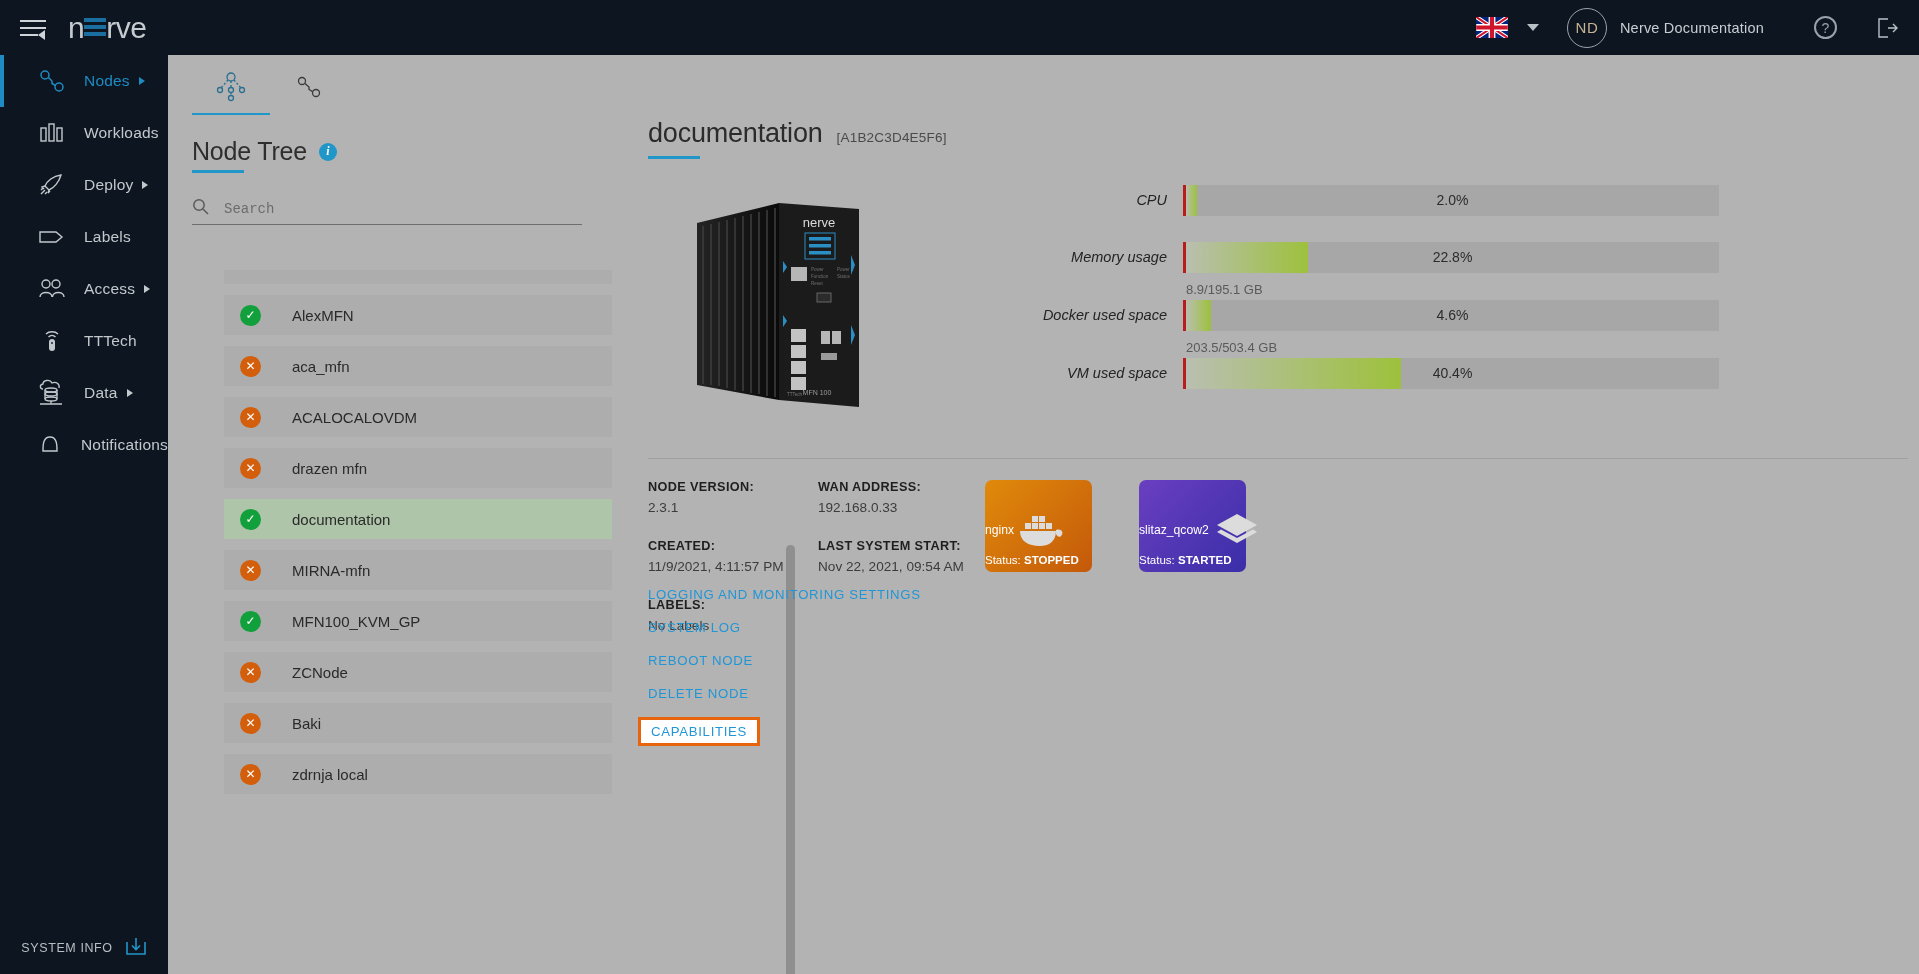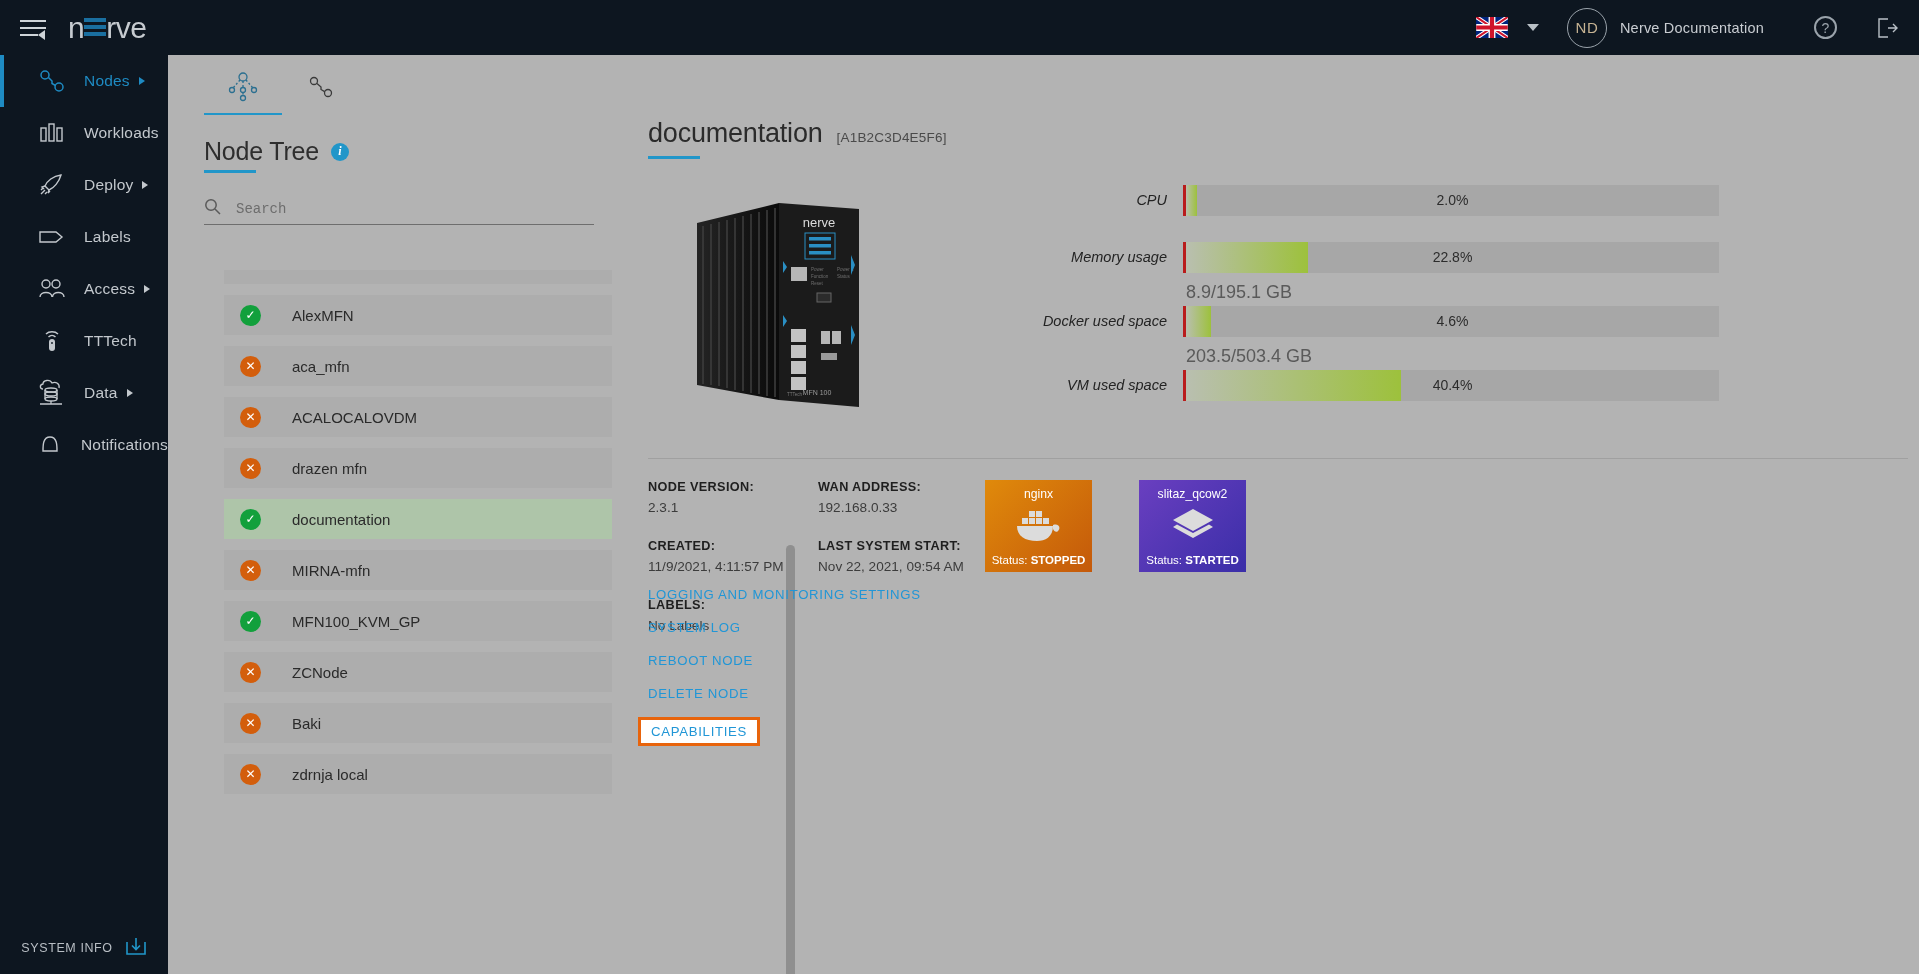--- a/index.html
+++ b/index.html
@@ -66,21 +66,21 @@
   .navitem .lbl { margin-left:14px; }
   .navitem .chev { margin-left:9px; width:0;height:0;
     border-top:4.5px solid transparent;border-bottom:4.5px solid transparent;border-left:6px solid currentColor;}
   .sysinfo {
     position:absolute; bottom:14px; left:0; width:168px;
     display:flex; align-items:center; justify-content:center; gap:12px; cursor:pointer;
   }
   .sysinfo .t { color:#b8bec4; font-size:12.5px; letter-spacing:0.6px;}
 
   
-  .treepane { position:absolute; left:168px; top:55px; width:470px; height:919px; background:#b3b3b3;padding-left:12px;}
+  .treepane { position:absolute; left:168px; top:55px; width:470px; height:919px; background:#b3b3b3;}
   .tabs { display:flex; padding-left:24px; padding-top:8px; }
   .tab { width:78px; height:52px; display:flex;align-items:center;justify-content:center;
     position:relative; cursor:pointer; }
   .tab.sel:after { content:""; position:absolute; bottom:0; left:0; width:78px; height:2px; background:#2196c9;}
   .treetitle { margin:22px 0 0 24px; display:flex; align-items:center; position:relative; }
   .treetitle .tt { font-size:25px; color:#2e2e2e; font-weight:400; letter-spacing:-0.2px;}
   .treetitle .ul { position:absolute; left:0; bottom:-7px; width:52px; height:3px; background:#2196c9;}
   .infodot { width:18px;height:18px;border-radius:50%;background:#2196c9;color:#fff;font-size:12px;
     display:flex;align-items:center;justify-content:center;margin-left:12px;cursor:pointer;
     font-family:"Liberation Serif",serif; font-style:italic; font-weight:bold;}
@@ -116,36 +116,36 @@
 
   
   .metrics { position:absolute; left:330px; top:130px; width:800px;}
   .mrow { display:flex; align-items:center; position:relative; }
   .mlabel { width:215px; text-align:right; font-size:14.5px; color:#232323; padding-right:16px; line-height:1.35;font-style:italic;}
   .bar { width:536px; height:31px; background:#a7a7a7; border-left:3px solid #b91c1c; position:relative;}
   .fill { position:absolute; left:0; top:0; height:100%;
      background:linear-gradient(to right,#b9bfb0,#9dc13c); }
   .pct { position:absolute; width:100%; text-align:center; top:0; line-height:31px;
      font-size:14px; color:#2c2c2c;}
-  .sub { font-size:18px; color:#5a5a5a; margin:9px 0 3px 218px;}
+  .sub { font-size:13px; color:#5a5a5a; margin:9px 0 3px 218px;}
 
   .hsep { position:absolute; left:10px; top:403px; width:1260px; height:1px; background:#a0a0a0;}
 
   
   .info { position:absolute; left:10px; top:425px; font-size:13.3px; }
   .ilabel { font-weight:bold; color:#1f1f1f; letter-spacing:0.35px; font-size:12.7px;}
   .ivalue { color:#3c3c3c; margin-top:6px; font-size:13.6px;}
   .ic1 { position:absolute; left:0; top:0; width:170px;}
   .ic2 { position:absolute; left:170px; top:0; width:190px;}
   .iblk { margin-bottom:24px; }
 
   
   .cards { position:absolute; left:337px; top:0px; display:flex; gap:47px;}
-  .card { width:107px; height:92px; border-radius:0; position:relative; cursor:pointer;
-    display:flex; flex-direction:column; align-items:center; padding-top:7px; }
+  .card { width:107px; height:92px; border-radius:7px; position:relative; cursor:pointer;
+    display:flex; flex-direction:row; align-items:center; padding-top:7px; }
   .card.docker { background:linear-gradient(135deg,#e08a0b,#c4590a); }
   .card.vm { background:linear-gradient(135deg,#6a3fc0,#3a2ea8); }
   .card .cn { color:#fff; font-size:12.2px; }
   .card .cs { position:absolute; bottom:6px; color:#fff; font-size:11.5px; white-space:nowrap;}
   .card .cs b { font-weight:bold; }
 
   
   .actions { position:absolute; left:10px; top:530px; }
   .act { font-size:13.2px; letter-spacing:0.7px; color:#2196d6; margin-bottom:16px;
      cursor:pointer; display:inline-block; }

